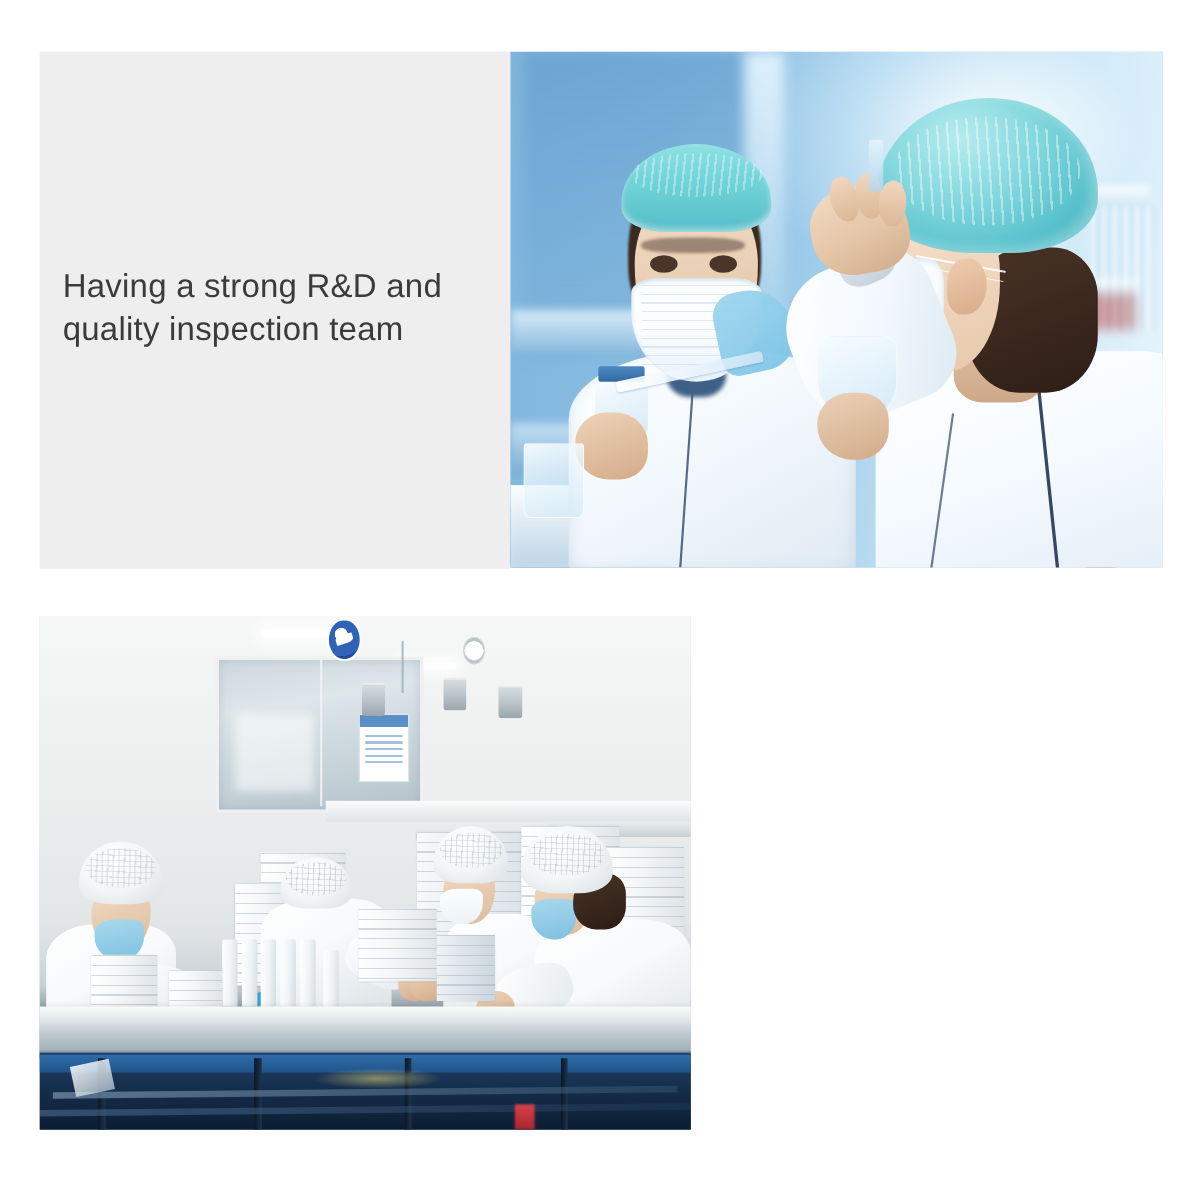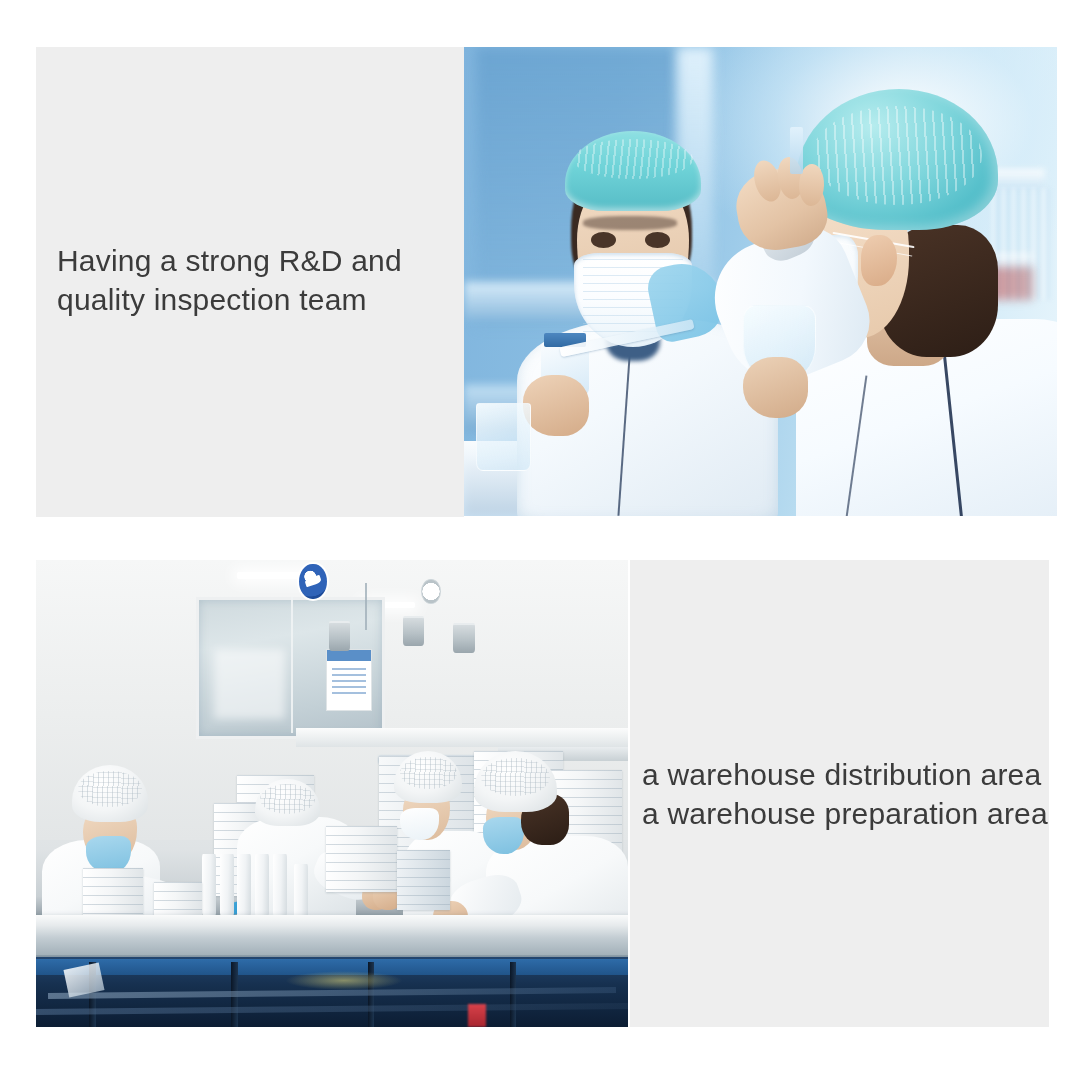--- a/index.html
+++ b/index.html
@@ -714,19 +714,15 @@
       <div class="wh-leg leg2"></div>
       <div class="wh-leg leg3"></div>
       <div class="wh-leg leg4"></div>
       <div class="wh-crossbar"></div>
       <div class="wh-crossbar cb2"></div>
       <div class="wh-floorglow"></div>
       <div class="wh-paper"></div>
       <div class="red-accent"></div>
     </div>
 
-    <div class="caption-pane">
-      <div class="caption-text">a warehouse distribution area
-a warehouse preparation area</div>
-    </div>
   </section>
 
 </div>
 
 </body></html>

